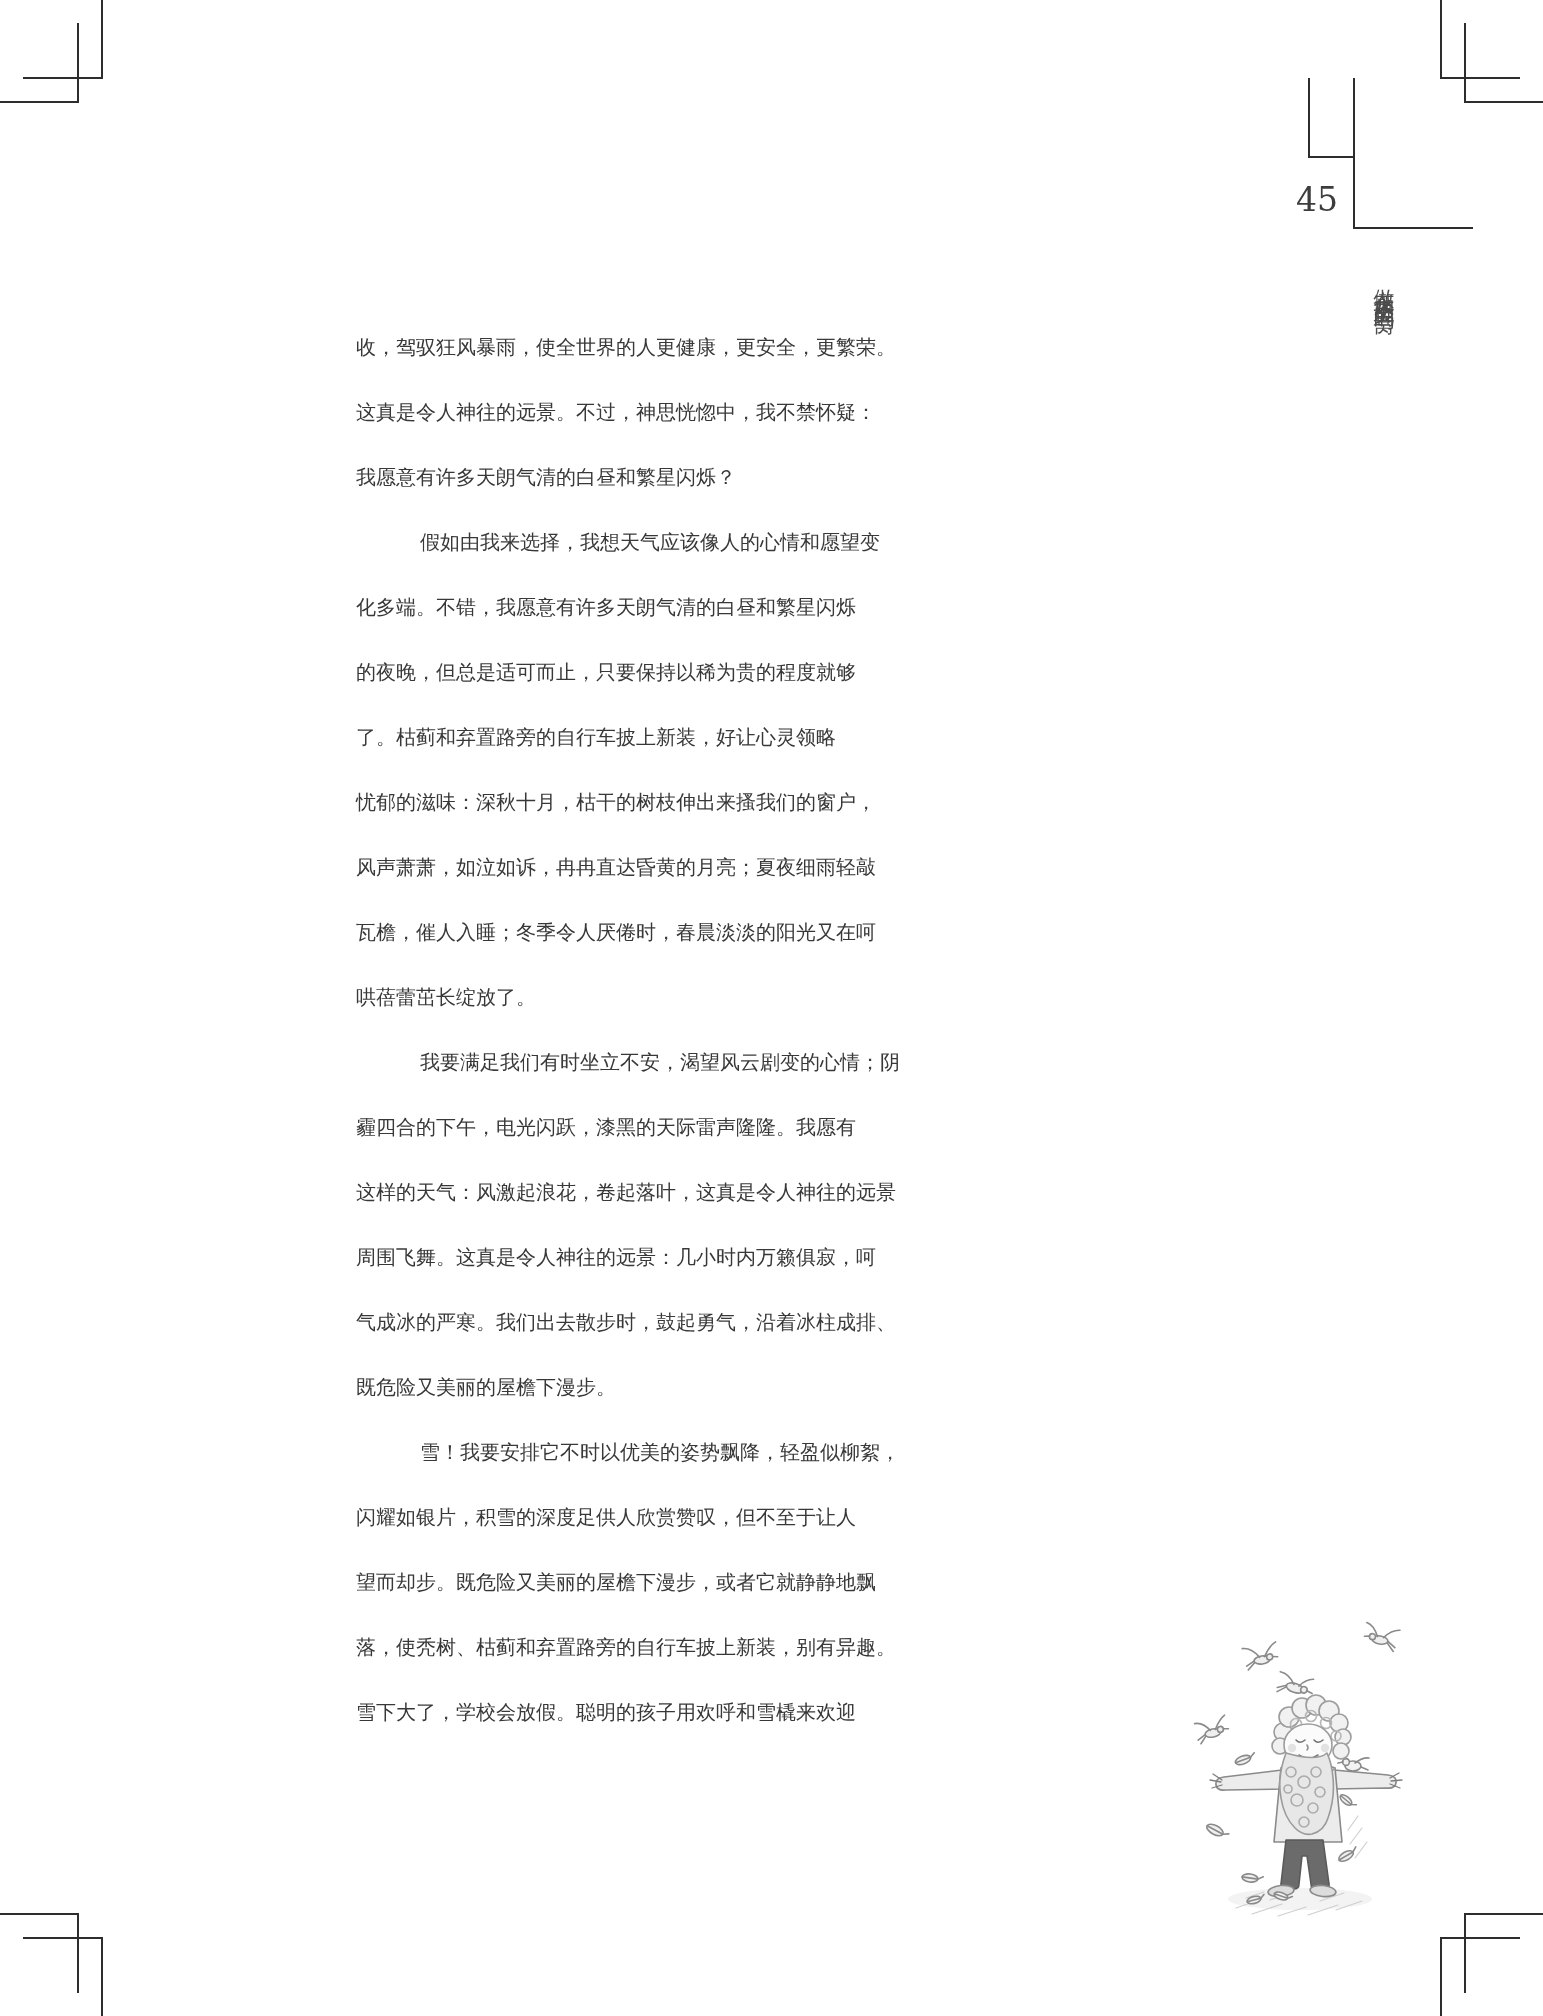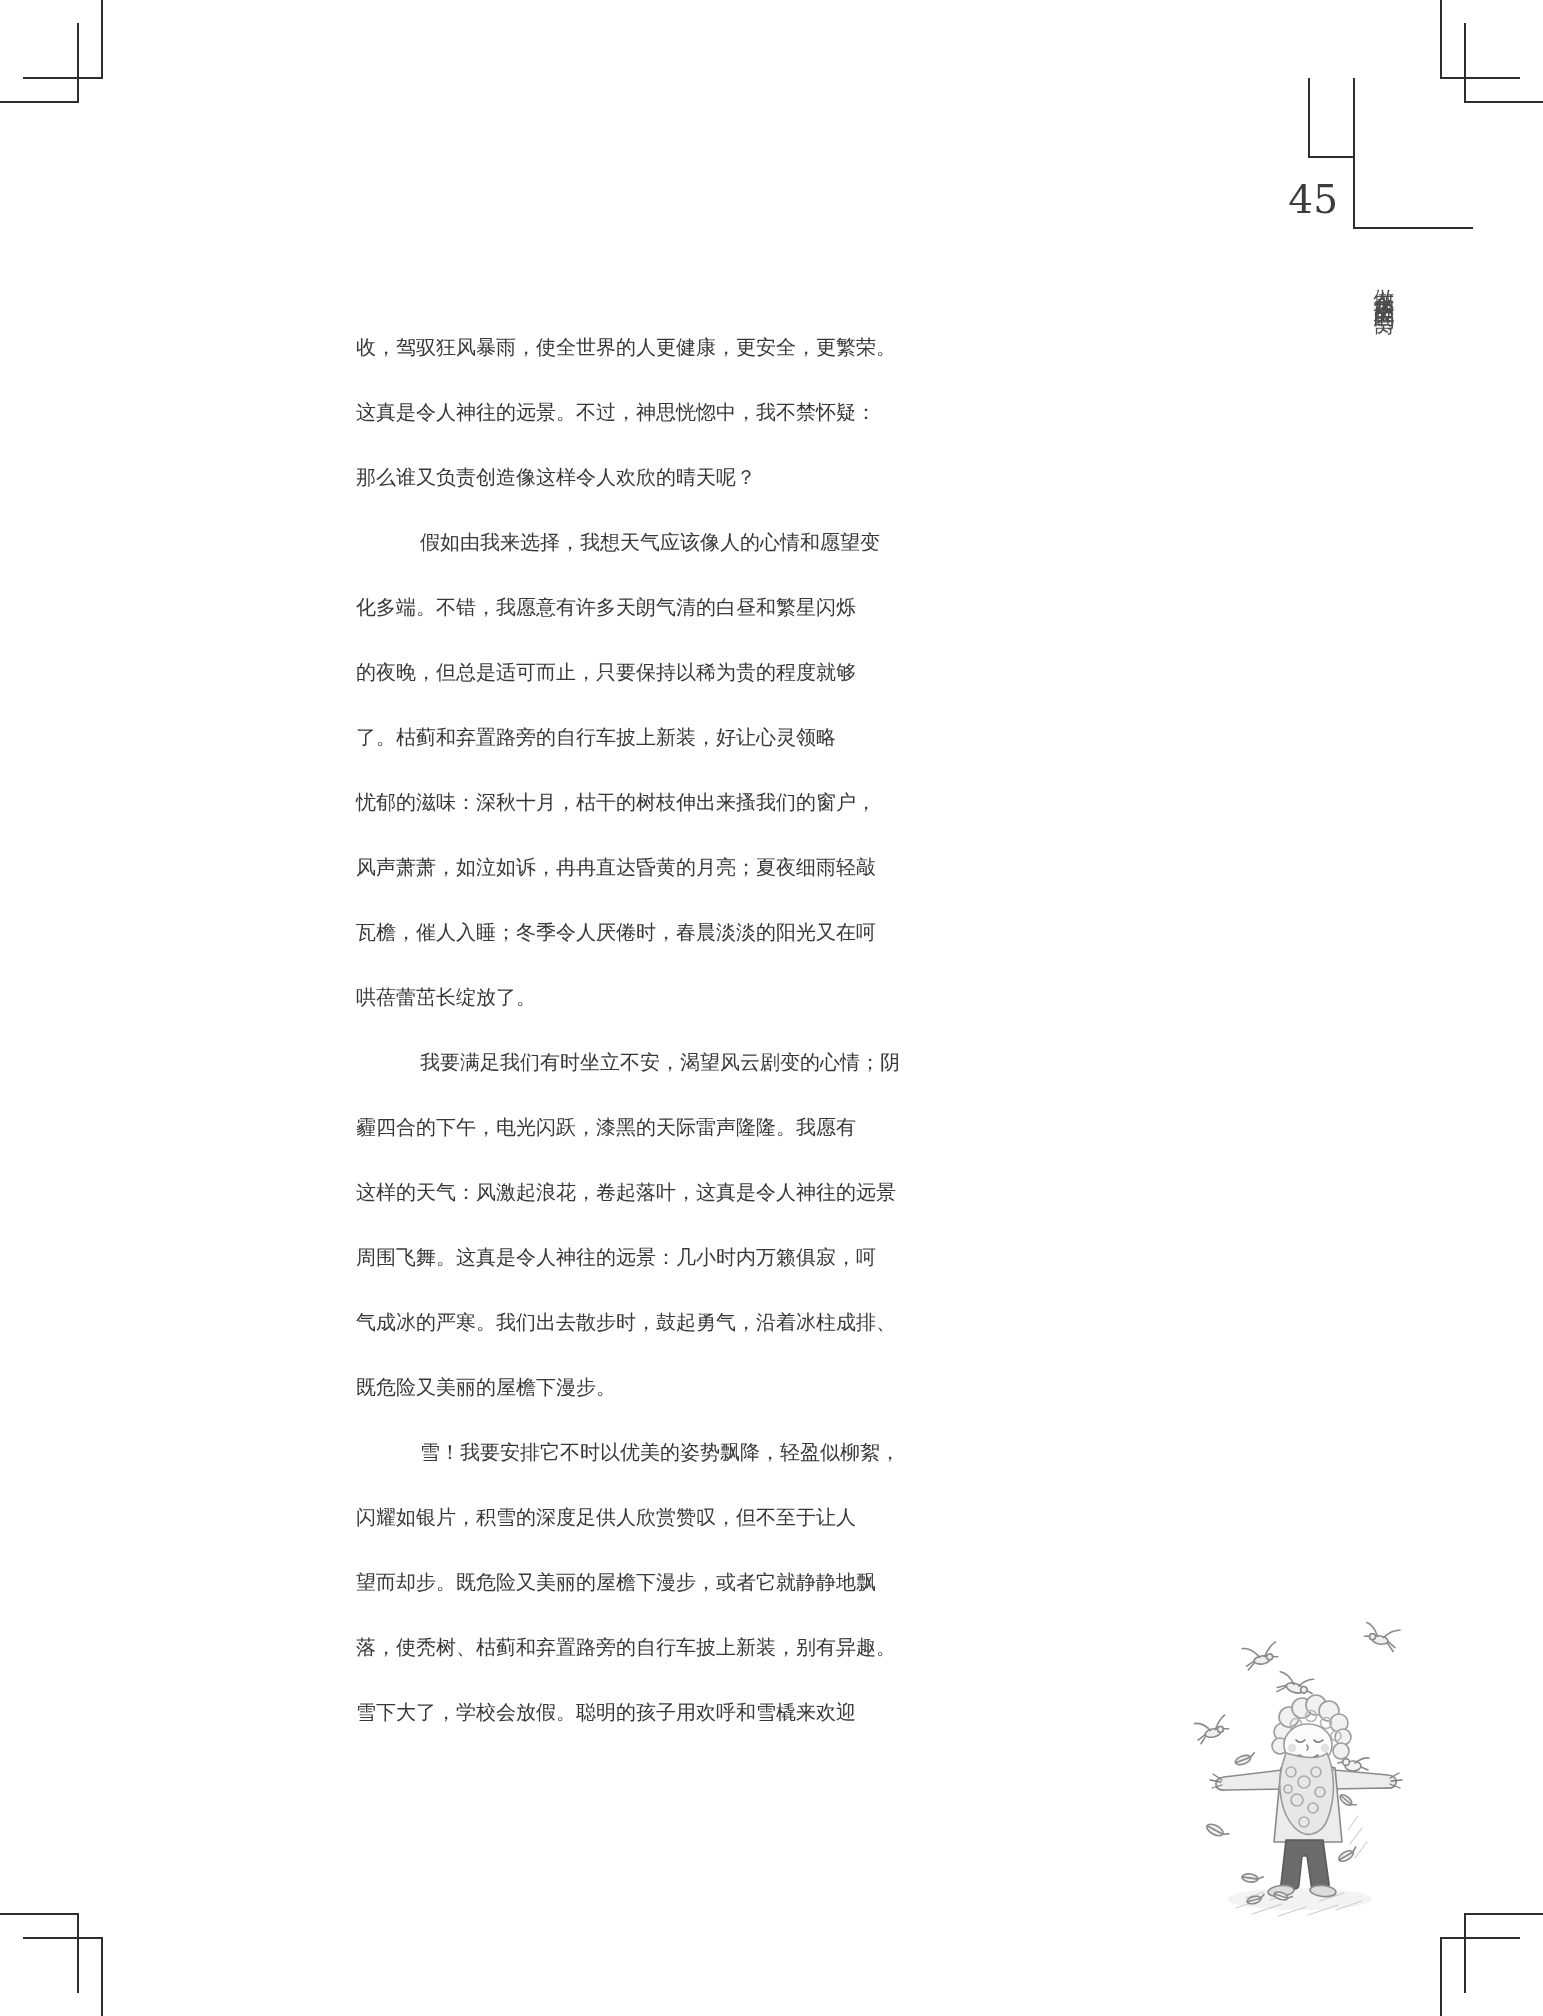--- a/index.html
+++ b/index.html
@@ -9,21 +9,21 @@
     background:#ffffff;
     overflow:hidden;
     font-family:"Liberation Sans",sans-serif;
   }
   svg{display:block;}
   .marks{position:absolute;left:0;top:0;width:1543px;height:2016px;}
   .page-number{
     position:absolute;left:1270px;top:183px;width:68px;
     text-align:right;
     font-family:"DejaVu Serif","Liberation Serif",serif;
-    font-size:39px;line-height:34px;color:#3d3d3d;
+    font-size:33px;line-height:34px;color:#3d3d3d;
   }
   .vertical-title{
     position:absolute;left:1372px;top:272px;
     writing-mode:vertical-rl;text-orientation:upright;
     font-size:21px;line-height:24px;letter-spacing:3px;
     color:#4c4c4c;
   }
   .body-text{
     position:absolute;left:356px;top:315px;width:868px;
     font-size:20px;color:#383838;
@@ -64,21 +64,21 @@
     </g>
   </svg>
 
   <div class="page-number">45</div>
 
   <div class="vertical-title">做在大胡子里的鸟窝</div>
 
   <div class="body-text">
       <div class="line">收，驾驭狂风暴雨，使全世界的人更健康，更安全，更繁荣。</div>
       <div class="line">这真是令人神往的远景。不过，神思恍惚中，我不禁怀疑：</div>
-      <div class="line">那么谁又负责创造像这样令人欢欣的晴天呢？</div>
+      <div class="line">我愿意有许多天朗气清的白昼和繁星闪烁？</div>
       <div class="line indent">假如由我来选择，我想天气应该像人的心情和愿望变</div>
       <div class="line">化多端。不错，我愿意有许多天朗气清的白昼和繁星闪烁</div>
       <div class="line">的夜晚，但总是适可而止，只要保持以稀为贵的程度就够</div>
       <div class="line">了。枯蓟和弃置路旁的自行车披上新装，好让心灵领略</div>
       <div class="line">忧郁的滋味：深秋十月，枯干的树枝伸出来搔我们的窗户，</div>
       <div class="line">风声萧萧，如泣如诉，冉冉直达昏黄的月亮；夏夜细雨轻敲</div>
       <div class="line">瓦檐，催人入睡；冬季令人厌倦时，春晨淡淡的阳光又在呵</div>
       <div class="line">哄蓓蕾茁长绽放了。</div>
       <div class="line indent">我要满足我们有时坐立不安，渴望风云剧变的心情；阴</div>
       <div class="line">霾四合的下午，电光闪跃，漆黑的天际雷声隆隆。我愿有</div>

